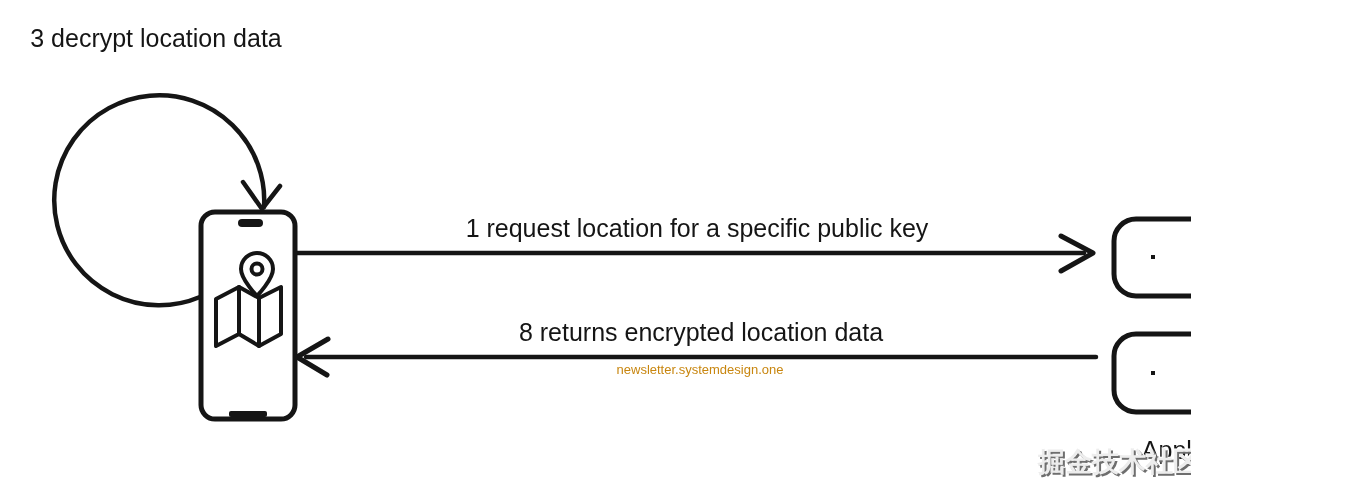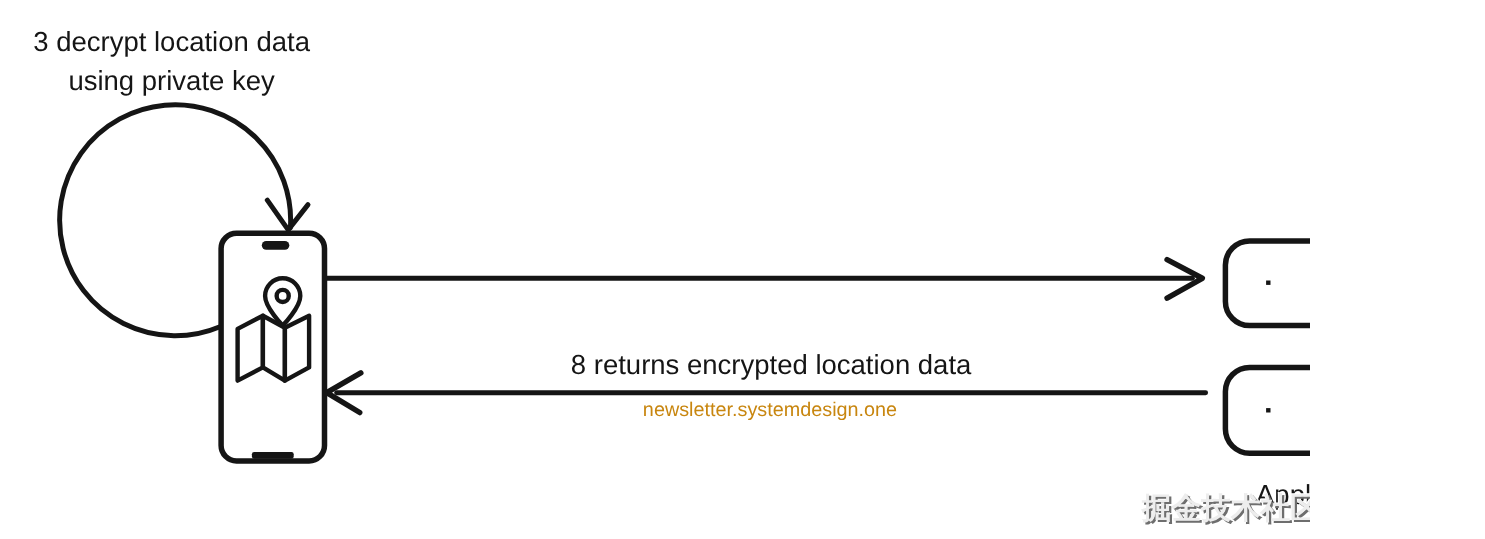--- a/index.html
+++ b/index.html
@@ -46,21 +46,21 @@
     left: 351px;
     top: 317px;
     width: 700px;
   }
   .site-credit {
     position: absolute;
     left: 475px;
     top: 362px;
     width: 450px;
     text-align: center;
-    font-size: 18px;
+    font-size: 13px;
     color: #c8860f;
     white-space: nowrap;
   }
   .iphone-label {
     left: 102px;
     top: 433px;
     width: 300px;
   }
   .server-label {
     left: 1062px;
@@ -127,23 +127,23 @@
     <g stroke="#151515">
       <rect x="1114" y="219" width="194" height="77" rx="22" fill="#ffffff" stroke-width="5"></rect>
       <rect x="1151" y="255" width="4" height="4" fill="#151515" stroke="none"></rect>
       <rect x="1114" y="334" width="194" height="78" rx="22" fill="#ffffff" stroke-width="5"></rect>
       <rect x="1151" y="371" width="4" height="4" fill="#151515" stroke="none"></rect>
     </g>
   </svg>
 
   <div class="label loop-label">
     <div>3 decrypt location data</div>
-    <div>using private key</div>
   </div>
 
+  <div class="label request-label">1 request location for a specific public key</div>
 
   <div class="label response-label">8 returns encrypted location data</div>
 
   <div class="site-credit">newsletter.systemdesign.one</div>
 
 
   <div class="label server-label">Apple server</div>
 
   <div class="watermark">掘金技术社区 @ 菜鸟魔王</div>
 

